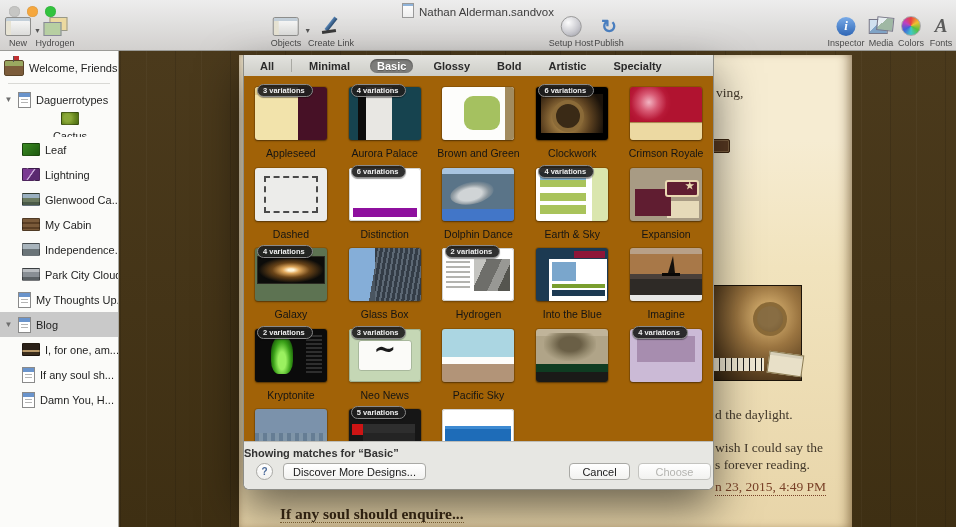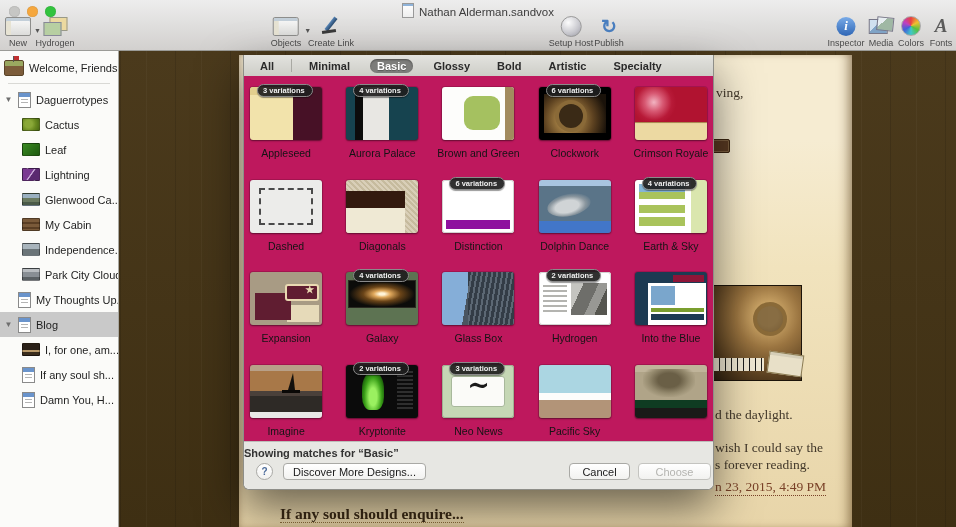--- a/index.html
+++ b/index.html
@@ -110,22 +110,22 @@
   .dialog{position:absolute;left:243px;top:55px;width:471px;height:435px;z-index:6;
     background:#fff;border:1px solid #8e8e88;border-top:none;border-radius:0 0 6px 6px;
     box-shadow:0 18px 45px rgba(0,0,0,.55);box-sizing:border-box;overflow:hidden;}
   .tabbar{position:absolute;left:0;top:0;right:0;height:21px;
     background:linear-gradient(180deg,#e3e3df,#cdcdc7);border-bottom:1px solid #a5a59f;
     display:flex;align-items:center;padding-left:9px;gap:13px;}
   .tab{font-size:11px;font-weight:bold;color:#2a2a2a;padding:1px 7px;border-radius:8px;cursor:default;}
   .tab.sel{background:#7d7d7b;color:#fff;text-shadow:0 1px 1px rgba(0,0,0,.3);
     box-shadow:inset 0 1px 2px rgba(0,0,0,.35);}
   .tab-sep{width:1px;height:13px;background:#a9a9a3;margin:0 -3px;}
-  .grid{position:absolute;left:0;top:21px;right:0;bottom:47px;background:#be185d;overflow:hidden;
-    display:grid;grid-template-columns:repeat(5,1fr);grid-auto-rows:80.5px;padding-top:7px;gap:12px;}
+  .grid{position:absolute;left:0;top:21px;right:0;bottom:47px;background:#a16207;overflow:hidden;
+    display:grid;grid-template-columns:repeat(5,1fr);grid-auto-rows:80.5px;padding-top:7px;}
   .cell{position:relative;text-align:center;}
   .thumb{position:relative;width:72px;height:53px;margin:4px auto 0;border-radius:3px;overflow:hidden;
     box-shadow:0 1px 2px rgba(0,0,0,.4),0 0 0 1px rgba(0,0,0,.12);}
   .thumb i,.thumb b{position:absolute;display:block;}
   .badge{position:absolute;top:1px;left:13px;z-index:2;font-size:7.5px;font-weight:bold;color:#f0f0f0;
     background:rgba(30,30,30,.92);border:1px solid #8a8a8a;border-radius:7px;padding:1px 7px 1px 5px;
     box-shadow:0 1px 1px rgba(0,0,0,.4);white-space:nowrap;}
   .dlabel{margin-top:7px;font-size:10.5px;color:#141414;}
 
   
@@ -309,21 +309,21 @@
       <div class="sb-row" style="padding-left: 4px;">
         <span class="ic ic-banner"></span>
         <span class="sb-label">Welcome, Friends!</span>
       </div>
       <div class="sb-sep"></div>
       <div class="sb-row" style="padding-left: 4px;">
         <span class="disc">▼</span>
         <span class="ic ic-page"></span>
         <span class="sb-label">Daguerrotypes</span>
       </div>
-      <div class="sb-row" style="padding-left: 22px;">
+      <div class="sb-row" style="padding-left: 22px; flex-direction: column;">
         <span class="ic ic-photo ph-cactus"></span>
         <span class="sb-label">Cactus</span>
       </div>
       <div class="sb-row" style="padding-left: 22px;">
         <span class="ic ic-photo ph-leaf"></span>
         <span class="sb-label">Leaf</span>
       </div>
       <div class="sb-row" style="padding-left: 22px;">
         <span class="ic ic-photo ph-lightning"></span>
         <span class="sb-label">Lightning</span>
@@ -433,27 +433,20 @@
           <div class="dlabel">Crimson Royale</div>
         </div>
         <div class="cell">
           <div class="thumb t-dashed">
             <i></i>
             <b></b>
           </div>
           <div class="dlabel">Dashed</div>
         </div>
         <div class="cell">
-          <div class="thumb t-diagonals">
-            <i></i>
-            <b></b>
-          </div>
-          <div class="dlabel">Diagonals</div>
-        </div>
-        <div class="cell">
           <div class="thumb t-distinction">
             <i></i>
             <b></b>
           </div>
           <div class="badge">6 variations</div>
           <div class="dlabel">Distinction</div>
         </div>
         <div class="cell">
           <div class="thumb t-dolphin">
             <i></i>

